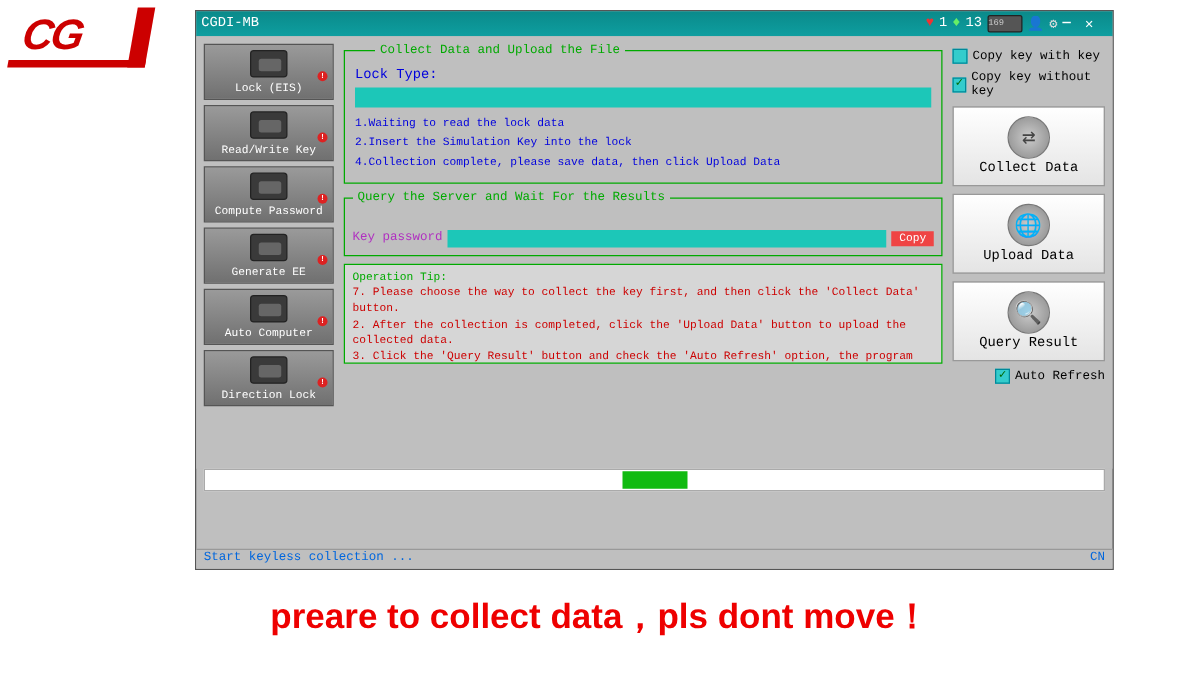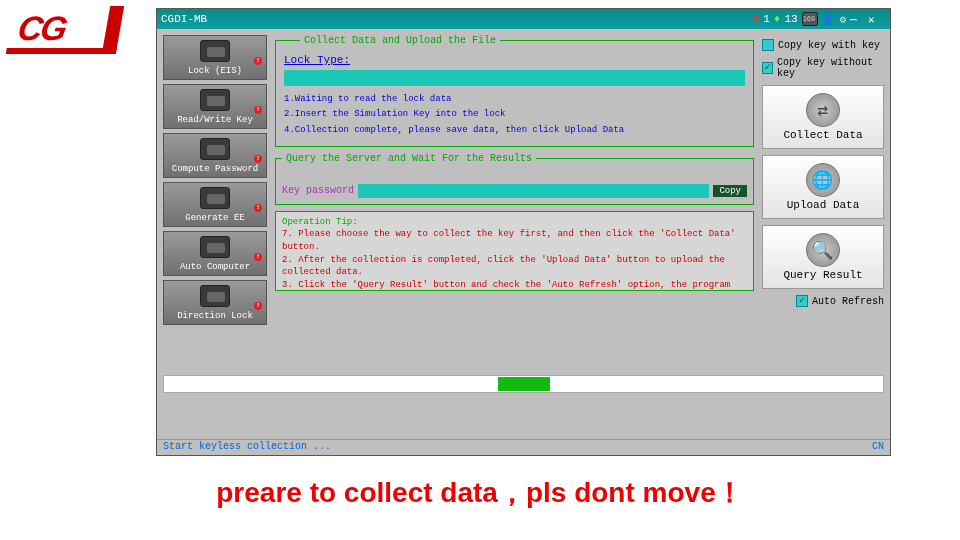--- a/index.html
+++ b/index.html
@@ -20,21 +20,21 @@
   }
   .titlebar {
     height: 20px; background: linear-gradient(#0a8a8a,#0e9ea0);
     color: #fff; display: flex; align-items: center; padding: 0 4px;
     font-size: 11px; font-family: Arial;
   }
   .titlebar .title { flex: 1; }
   .titlebar .tb-item { margin-right: 4px; display: inline-flex; align-items: center; }
   .heart::before { content: "♥"; color:#e33; }
   .diamond::before { content: "♦"; color:#6e6; }
-  .chip { width:16px; height:14px; background:#555; border:1px solid #222; border-radius:2px; font-size:7px; text-align:center; line-height:12px; color:#ccc; }
+  .chip { width:28px; height:14px; background:#555; border:1px solid #222; border-radius:2px; font-size:7px; text-align:center; line-height:12px; color:#ccc; }
   .user::before { content:"👤"; font-size:11px;}
   .gear::before { content:"⚙"; color:#ddd;}
   .min, .close { width:14px; text-align:center; font-weight:bold; }
 
   .body {
     flex: 1; padding: 6px; display: flex; gap: 8px; background:#bfbfbf;
   }
 
   .leftnav { width: 104px; display:flex; flex-direction:column; gap:4px; }
   .navbtn {
@@ -50,31 +50,31 @@
     content:""; position:absolute; left:6px; top:6px; width:18px; height:10px;
     background:#666; border-radius:2px;
   }
   .navbtn .badge{ position:absolute; right:4px; bottom:14px; width:8px;height:8px; background:#d22; border-radius:50%; color:#fff; font-size:6px; text-align:center; line-height:8px; font-weight:bold;}
 
   .centercol { flex:1; display:flex; flex-direction:column; gap:6px; }
   fieldset.main {
     border:1px solid #0a0; background:#bfbfbf; padding:6px 8px 8px;
   }
   fieldset.main legend { color:#0a0; font-size:10px; padding:0 4px;margin-left:16px; }
-  .locktype-row { font-size:11px; color:#00d; margin:2px 0 4px;text-decoration:underline; }
+  .locktype-row { font-size:11px; color:#00d; margin:2px 0 4px; }
   .locktype-bar { height:16px; background:#1cc7b8; width:100%; margin-bottom:6px;}
   .steps { font-size:9px; color:#00d; line-height:1.7; }
   .steps div { white-space:nowrap; overflow:hidden; text-overflow:ellipsis; }
 
   fieldset.query { border:1px solid #0a0; padding:4px 6px 6px; }
   fieldset.query legend { color:#0a0; font-size:10px; padding:0 4px;}
   .kp-row { display:flex; align-items:center; gap:4px; font-size:10px;margin-top:16px; }
   .kp-label { color:#b030c0; }
   .kp-input { flex:1; height:14px; background:#1cc7b8; border:none; }
-  .copybtn { background:#14532d; color:#fff; border:none; font-size:9px; padding:1px 6px; cursor:pointer;}
+  .copybtn { background:#ef4444; color:#fff; border:none; font-size:9px; padding:1px 6px; cursor:pointer;}
 
   .tipbox {
     border:1px solid #0a0; background:#d6d6d6; padding:4px 6px;
     font-size:9px; color:#c00; font-family:"Courier New";
     line-height:1.4; height:80px; overflow:hidden;
   }
   .tipbox .hdr { color:#0a0; }
 
   .rightcol { width:122px; display:flex; flex-direction:column; gap:6px; padding-top:4px;}
   .cb-row { font-size:10px; display:flex; align-items:center; gap:4px; color:#000;}

